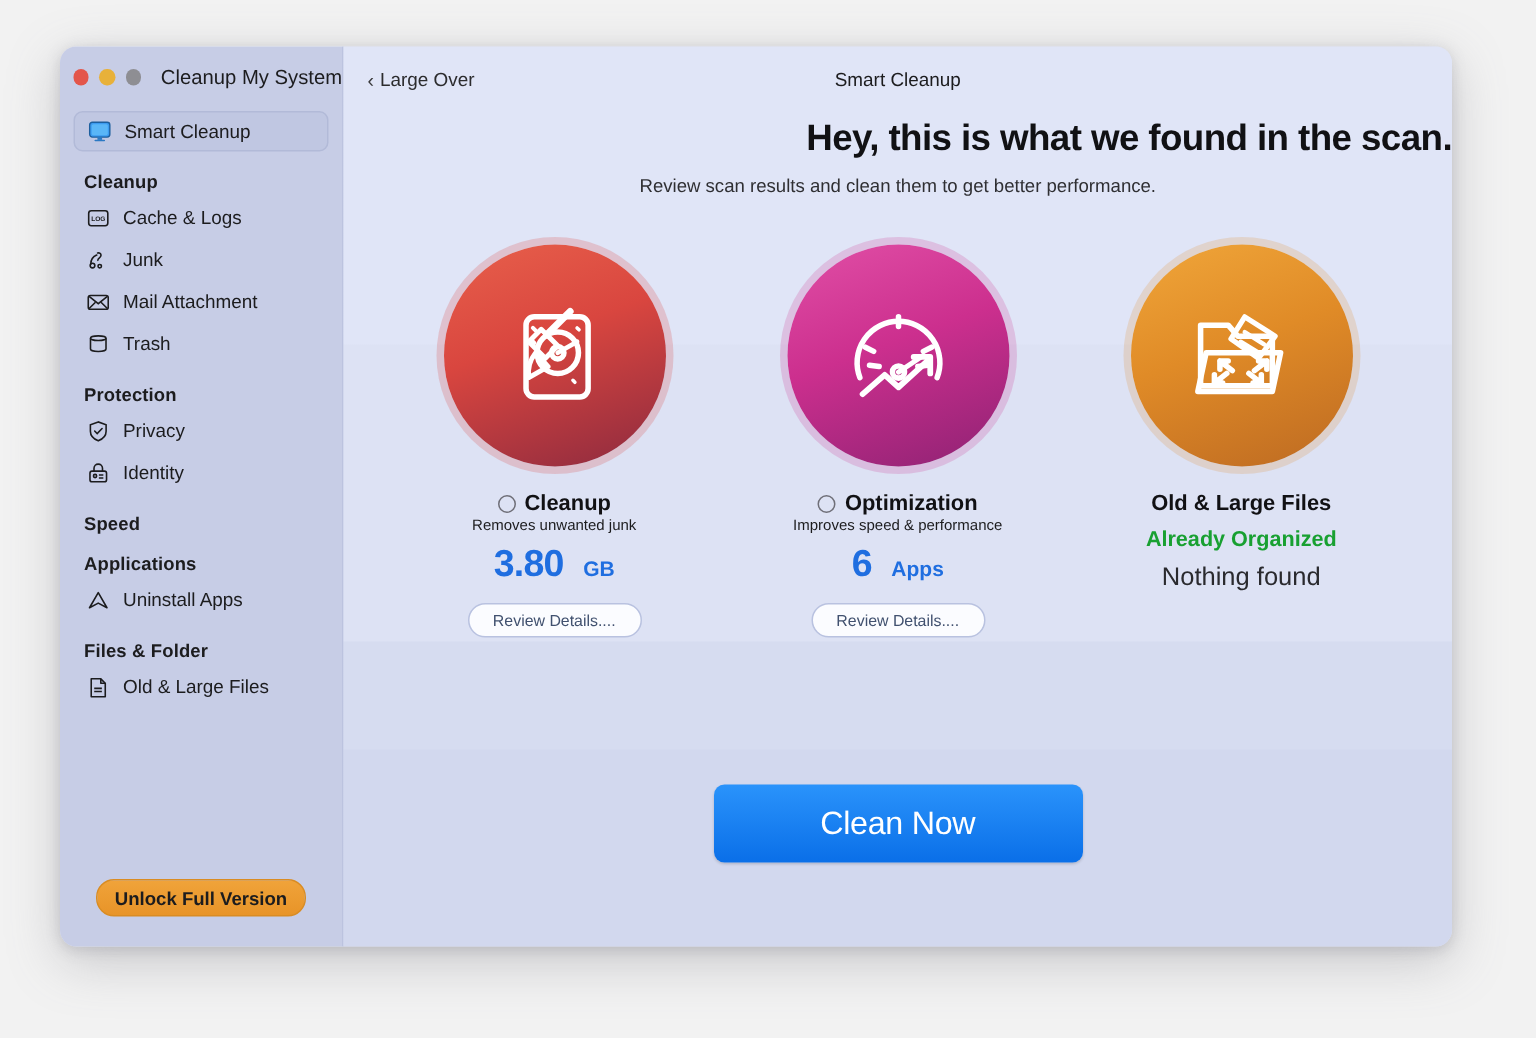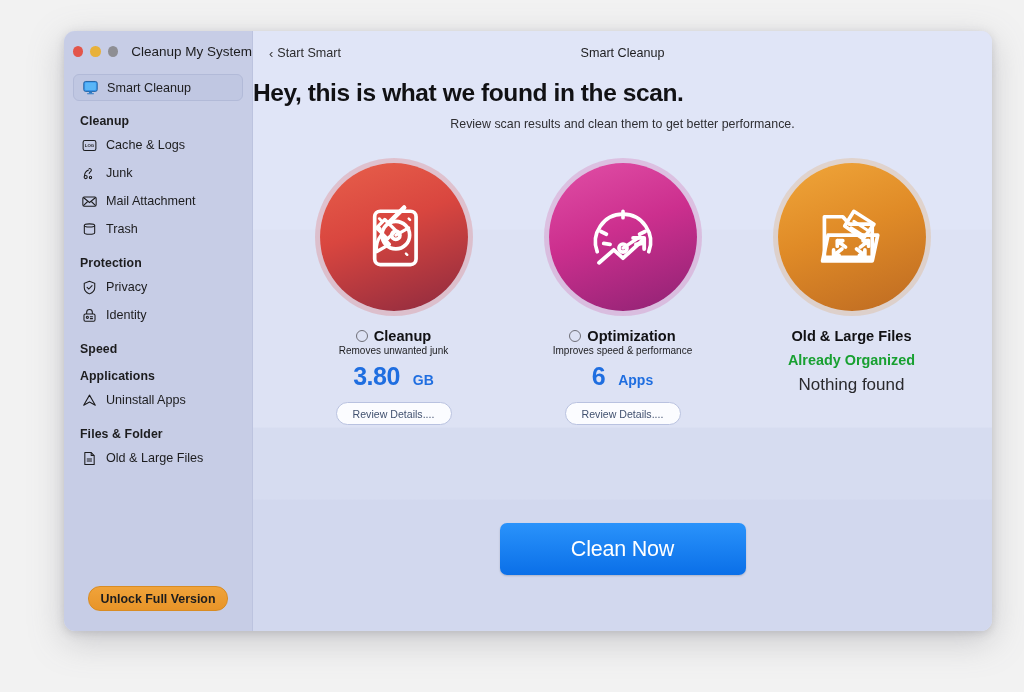--- a/index.html
+++ b/index.html
@@ -9,21 +9,21 @@
     height: 692px;
     background: #f2f2f2;
     font-family: "Liberation Sans", sans-serif;
     overflow: hidden;
     position: relative;
   }
 
   
   #app-window {
     position: absolute;
-    left: 64px;
+    left: 40px;
     top: 31px;
     width: 928px;
     height: 600px;
     border-radius: 11px;
     overflow: hidden;
     display: flex;
     box-shadow: 0 10px 34px rgba(120,120,130,0.34),
                 0 2px 9px rgba(120,120,130,0.26);
     background: #dfe4f6;
   }
@@ -139,21 +139,21 @@
   #toolbar-title {
     position: absolute;
     left: 0; right: 0;
     text-align: center;
     font-size: 12.6px;
     color: #1c1c1e;
     pointer-events: none;
   }
 
   #headline {
-    text-align: left;
+    text-align: right;
     font-size: 24.5px;
     font-weight: bold;
     color: #111114;
     letter-spacing: -0.4px;
     margin-top: 4px;
   }
   #subhead {
     text-align: center;
     font-size: 12.4px;
     color: #2f2f33;
@@ -378,21 +378,21 @@
     <div class="unlock-wrap">
       <div id="unlock-btn">Unlock Full Version</div>
     </div>
   </div>
 
   <div id="main">
 
     <div id="toolbar">
       <div id="start-over">
         <span class="chev">‹</span>
-        <span>Start Smart</span>
+        <span>Large Over</span>
       </div>
       <div id="toolbar-title">Smart Cleanup</div>
     </div>
 
     <div id="headline">Hey, this is what we found in the scan.</div>
     <div id="subhead">Review scan results and clean them to get better performance.</div>
 
     <div id="cards">
 
       <div class="card">

